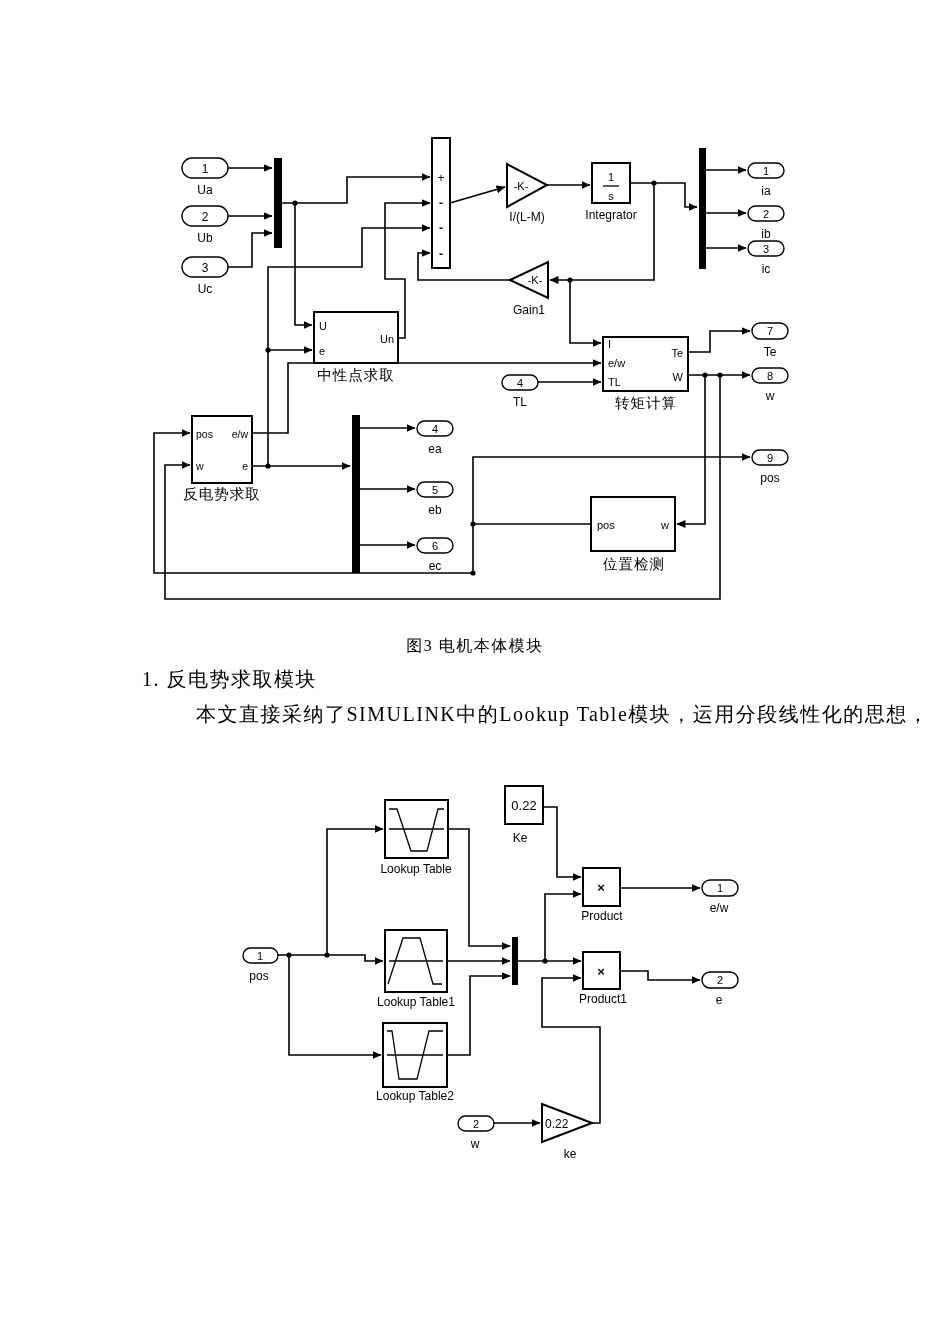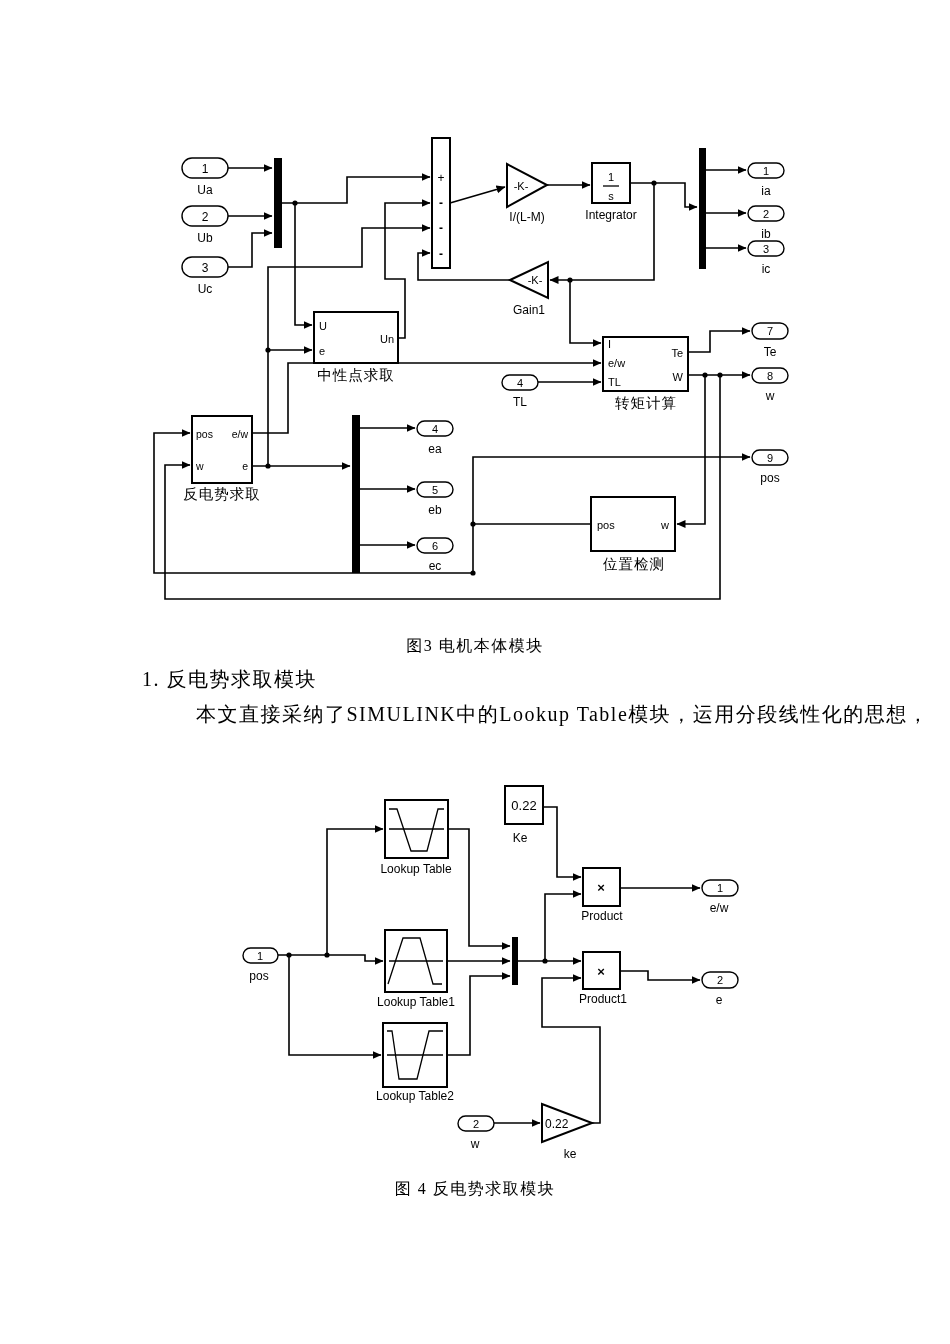--- a/index.html
+++ b/index.html
@@ -299,15 +299,14 @@
       <rect class="thin" x="702" y="972" width="36" height="16" rx="8" ry="8"></rect>
       <text class="t11" x="720" y="984">2</text>
       <text class="t12" x="719" y="1004">e</text>
     </g>
   </g>
 </svg>
 
 <div class="txt cap" style="top:636px;">图3 电机本体模块</div>
 <div class="txt body-line" style="left:142px;top:666px;">1. 反电势求取模块</div>
 <div class="txt body-line" style="left:180px;top:701px;margin-left:16px;">本文直接采纳了SIMULINK中的Lookup Table模块，运用分段线性化的思想，</div>
-<div class="txt cap" style="top:1179px;">图 4 反电势求取模块</div>
 
 </div>
 
 </body></html>

